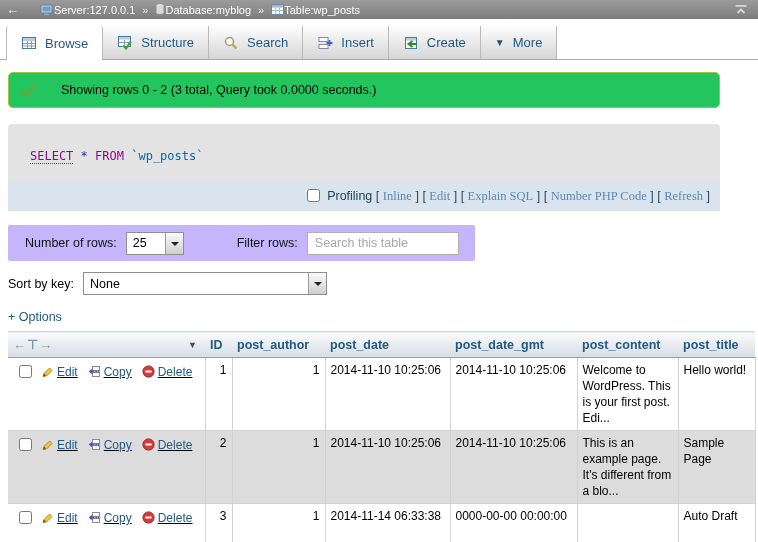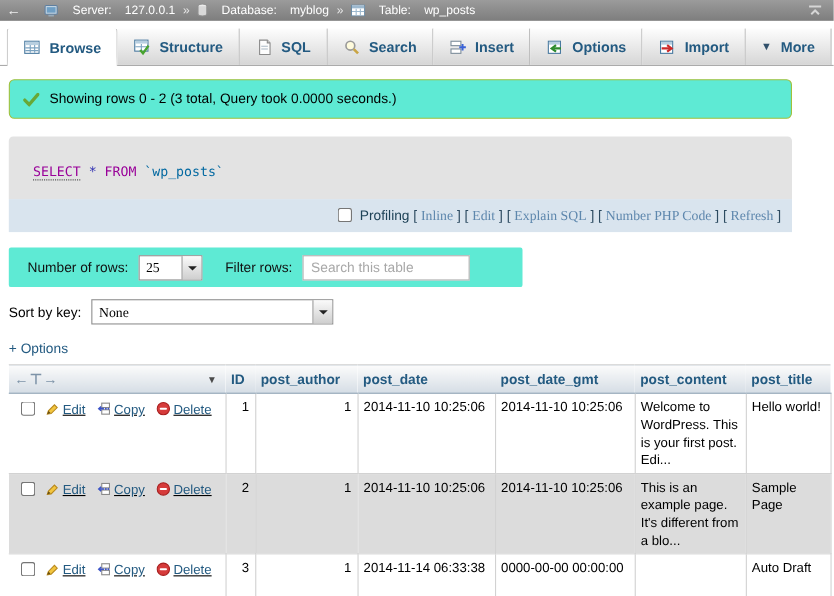--- a/index.html
+++ b/index.html
@@ -7,43 +7,43 @@
   body {
     width:758px; height:542px; overflow:hidden; background:#fff;
     font-family:"Liberation Sans", sans-serif; font-size:12px; color:#000;
   }
   
   .topbar {
     height:19px; background:linear-gradient(#9b9b9b,#7d7d7d);
     color:#fff; display:flex; align-items:center; padding:0 10px 0 6px;
     font-size:11px; gap:5px;
   }
-  .topbar .crumb { display:flex; align-items:center; gap:12px; cursor:pointer; }
+  .topbar .crumb { display:flex; align-items:center; gap:0; cursor:pointer; }
   .topbar .sep { margin:0 2px; color:#e8e8e8; }
   .topbar .spacer { flex:1; }
   .back-arrow { font-size:13px; margin-right:16px; color:#efefef; cursor:pointer; }
   
   .tabwrap { background:#fff; padding-top:7px; }
   .tabs { display:flex; align-items:flex-end; border-bottom:1px solid #ababab; padding-left:6px; height:34px; }
   .tab {
     display:flex; align-items:center; gap:8px; padding:0 14px; height:33px;
     background:linear-gradient(#fdfdfd,#d6d6d6); border-right:1px solid #b9b9b9;
-    color:#235a81; font-weight:bold; font-size:13px; cursor:pointer; white-space:nowrap;
+    color:#235a81; font-weight:normal; font-size:13px; cursor:pointer; white-space:nowrap;
   }
   .tab:first-child { border-left:1px solid #b9b9b9; }
   .tab.active {
     background:#fff; margin-bottom:-1px; height:34px;
     border-top-left-radius:3px; border-top-right-radius:3px;
   }
   .more-caret { color:#31506b; font-size:10px; }
   
   .message {
-    margin:12px 0 0 8px; width:712px; background:#5eead4;
+    margin:12px 0 0 8px; width:712px; background:#22c55e;
     border:1px solid #9fc13c; border-radius:5px; padding:10px 12px;
-    display:flex; align-items:center; gap:9px; font-size:12.5px;
+    display:flex; align-items:center; gap:25px; font-size:12.5px;
   }
   
   .query-box { margin:16px 0 0 8px; width:712px; }
   .query-sql {
     background:#e3e3e3; border-radius:4px 4px 0 0;
     padding:25px 10px 18px 22px;
     font-family:"DejaVu Sans Mono", monospace; font-size:12px; color:#222;
   }
   .kw { color:#990099;margin-top:24px; }
   .kw.hoverable { border-bottom:1px dotted #555; cursor:help; }
@@ -51,42 +51,42 @@
   .sql-ident { color:#0369a1; }
   .query-links {
     background:#d9e4ee; padding:5px 10px 6px 0; text-align:right;
     font-size:12.5px; color:#1e4257;
   }
   .query-links input { vertical-align:-2px; margin-right:4px; }
   .qlink { color:#5e87ad; cursor:pointer; text-decoration:none;font-family:Liberation Serif, serif; }
   .br { color:#2c4a60; }
   
   .controls1 {
-    margin:14px 0 0 8px; width:467px; height:36px; background:#5eead4;
+    margin:14px 0 0 8px; width:467px; height:36px; background:#c4b5fd;
     border-radius:2px; display:flex; align-items:center; padding-left:17px;
     gap:9px; font-size:12.5px; color:#111;
   }
   .sel { position:relative; display:inline-block; border:1px solid #8f8f8f; background:#fff; height:23px; }
   .sel select {
     appearance:none; -webkit-appearance:none; border:0; background:transparent;
     padding:3px 24px 3px 6px; font-size:12.5px; width:100%; height:100%;
-    font-family:Liberation Serif, serif;
+    font-family:Liberation Sans, sans-serif;
   }
   .sel::after {
     content:""; position:absolute; right:0; top:0; bottom:0; width:17px;
     background:linear-gradient(#fafafa,#cfcfcf); border-left:1px solid #9a9a9a; z-index:1;
     pointer-events:none;
   }
   .sel::before {
     content:""; position:absolute; right:4px; top:9px; z-index:2;
     border:4px solid transparent; border-top-color:#222; pointer-events:none;
   }
   .sel.narrow { width:58px; }
-  .sel.wide { width:220px; }
-  .filter-label { margin-left:12px; }
+  .sel.wide { width:244px; }
+  .filter-label { margin-left:44px; }
   .filter-input {
     width:152px; height:23px; border:1px solid #b0b0b0; padding:3px 7px;
     font-size:12.5px; color:#444; font-family:"Liberation Sans", sans-serif;
   }
   .filter-input::placeholder { color:#a8a8a8; }
   .controls2 { margin-top:11px; padding-left:8px; display:flex; align-items:center; gap:9px; font-size:12.5px; }
   .options-link { display:inline-block; margin:15px 0 7px 8px; color:#235a81; font-size:12.5px; cursor:pointer; text-decoration:none; }
   
   table.data { margin-left:8px; width:747px; border-collapse:collapse; table-layout:fixed; font-size:12px; }
   table.data thead th {
@@ -190,31 +190,20 @@
             <line x1="2" y1="7.5" x2="13" y2="7.5" stroke="#7ba2c0"></line>
             <line x1="7.5" y1="5" x2="7.5" y2="11" stroke="#7ba2c0"></line>
             <path d="M6.5 10.5 L9 13.5 L14 6.5" stroke="#48a32f" stroke-width="2.2" fill="none"></path>
           </svg>
       </span>
       <span>Structure</span>
     </div>
     <div class="tab">
       <span class="icon">
         <svg width="16" height="16">
-            <path d="M4 1.5 h7 l2.5 2.5 v10.5 h-9.5 z" fill="#fdfdfd" stroke="#8a8a8a"></path>
-            <path d="M11 1.5 v2.5 h2.5" fill="#e3e3e3" stroke="#8a8a8a"></path>
-            <line x1="5.5" y1="7" x2="11.5" y2="7" stroke="#aab8c4"></line>
-            <line x1="5.5" y1="9.5" x2="11.5" y2="9.5" stroke="#aab8c4"></line>
-          </svg>
-      </span>
-      <span>SQL</span>
-    </div>
-    <div class="tab">
-      <span class="icon">
-        <svg width="16" height="16">
             <circle cx="6.5" cy="6.5" r="4" fill="#fffbdc" stroke="#9a9a9a" stroke-width="1.5"></circle>
             <line x1="9.6" y1="9.6" x2="13.5" y2="13.5" stroke="#c9a545" stroke-width="2.4"></line>
           </svg>
       </span>
       <span>Search</span>
     </div>
     <div class="tab">
       <span class="icon">
         <svg width="16" height="16">
             <rect x="2" y="2.5" width="9" height="4" fill="#fff" stroke="#7e8e9c"></rect>
@@ -226,32 +215,21 @@
     </div>
     <div class="tab">
       <span class="icon">
         <svg width="16" height="16">
             <rect x="2.5" y="2.5" width="11" height="11" fill="#fff" stroke="#4a7aa0"></rect>
             <rect x="3" y="3" width="10" height="2.6" fill="#b8cfe0"></rect>
             <path d="M14 9 H7" stroke="#2e8b2e" stroke-width="2"></path>
             <path d="M9.5 6 L5.5 9 L9.5 12" fill="none" stroke="#2e8b2e" stroke-width="2"></path>
           </svg>
       </span>
-      <span>Options</span>
-    </div>
-    <div class="tab">
-      <span class="icon">
-        <svg width="16" height="16">
-            <rect x="2.5" y="2.5" width="11" height="11" fill="#fff" stroke="#4a7aa0"></rect>
-            <rect x="3" y="3" width="10" height="2.6" fill="#b8cfe0"></rect>
-            <path d="M3.5 9 H11" stroke="#cc2929" stroke-width="2"></path>
-            <path d="M8.5 6 L12.5 9 L8.5 12" fill="none" stroke="#cc2929" stroke-width="2"></path>
-          </svg>
-      </span>
-      <span>Import</span>
+      <span>Create</span>
     </div>
     <div class="tab">
       <span class="more-caret">▼</span>
       <span>More</span>
     </div>
   </div>
 </div>
 
 
 <div class="message">

